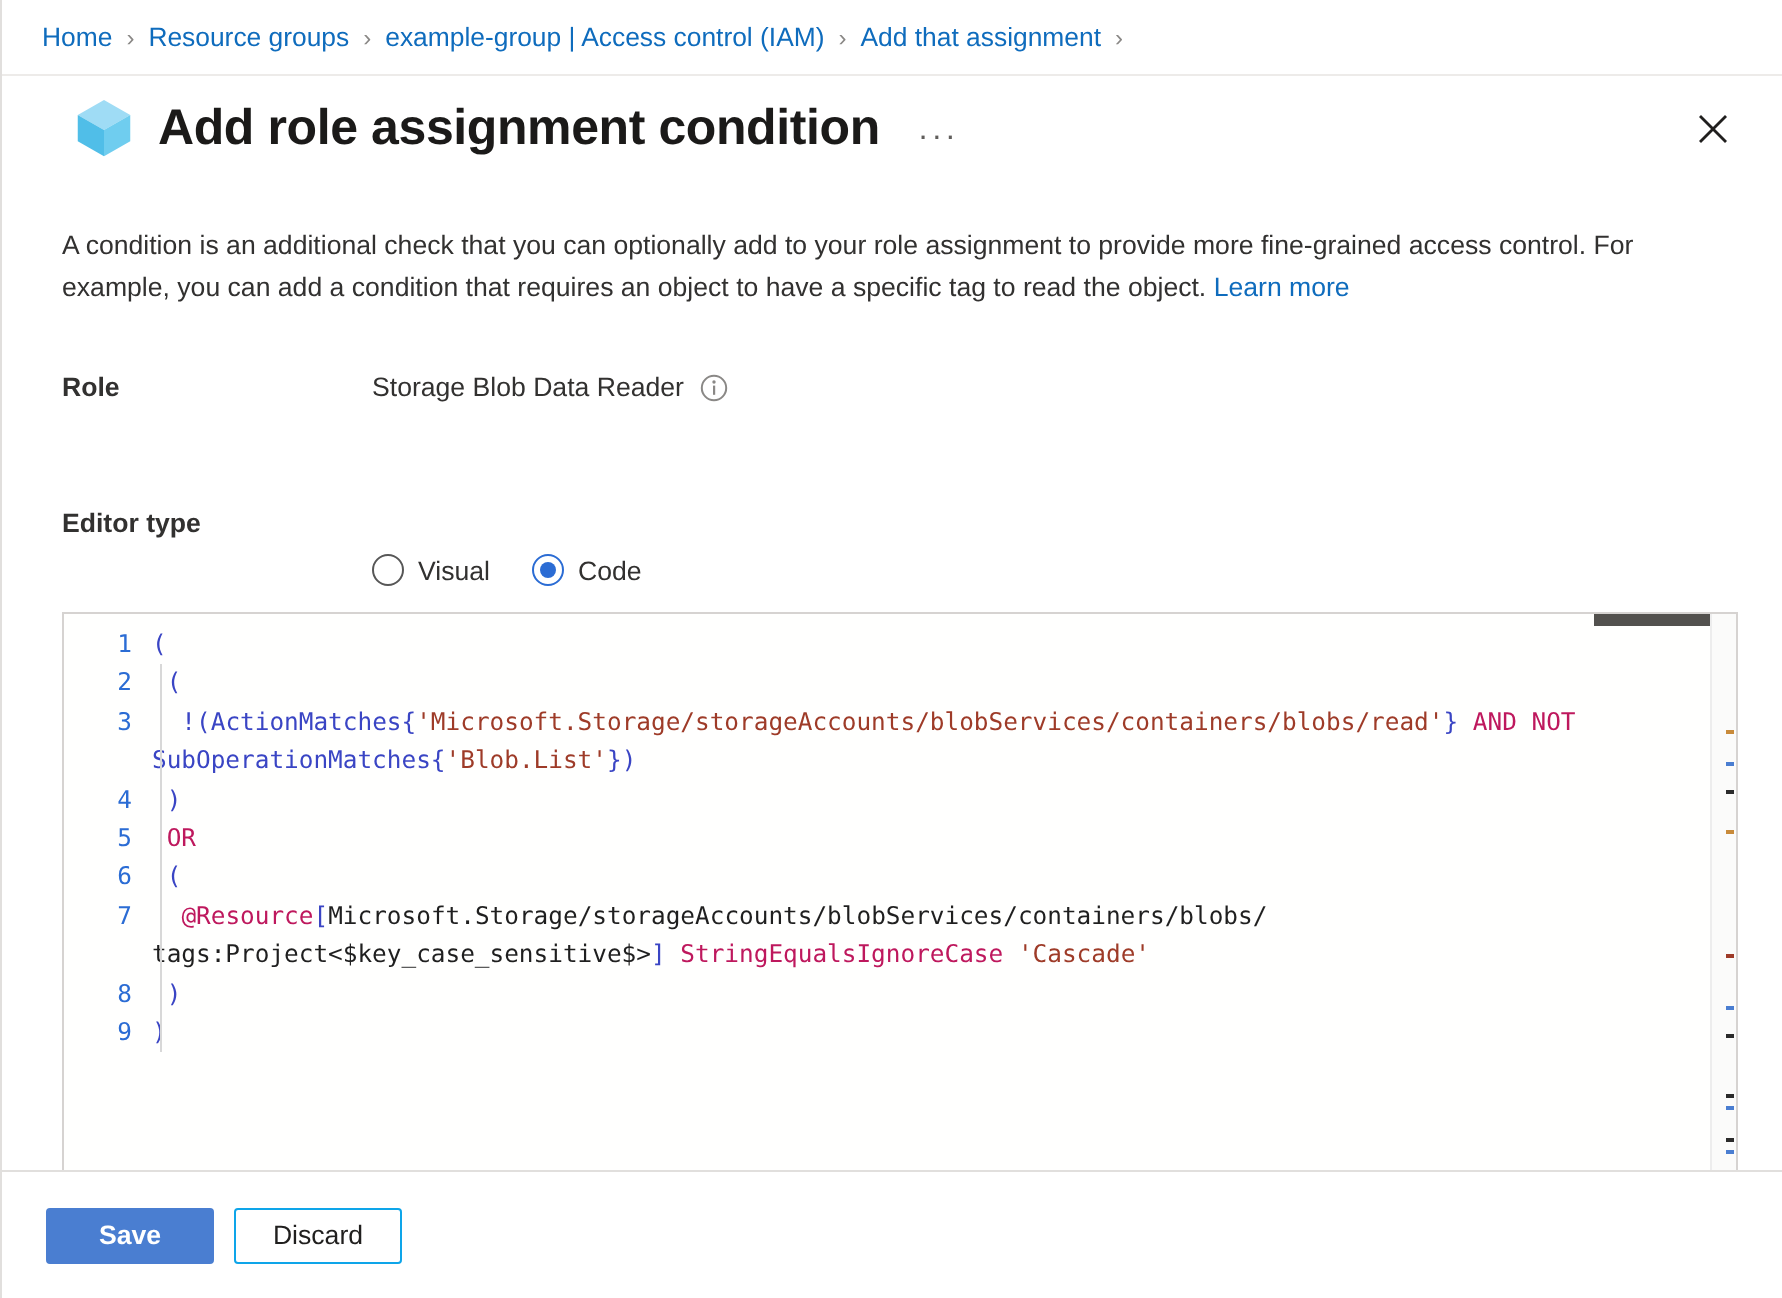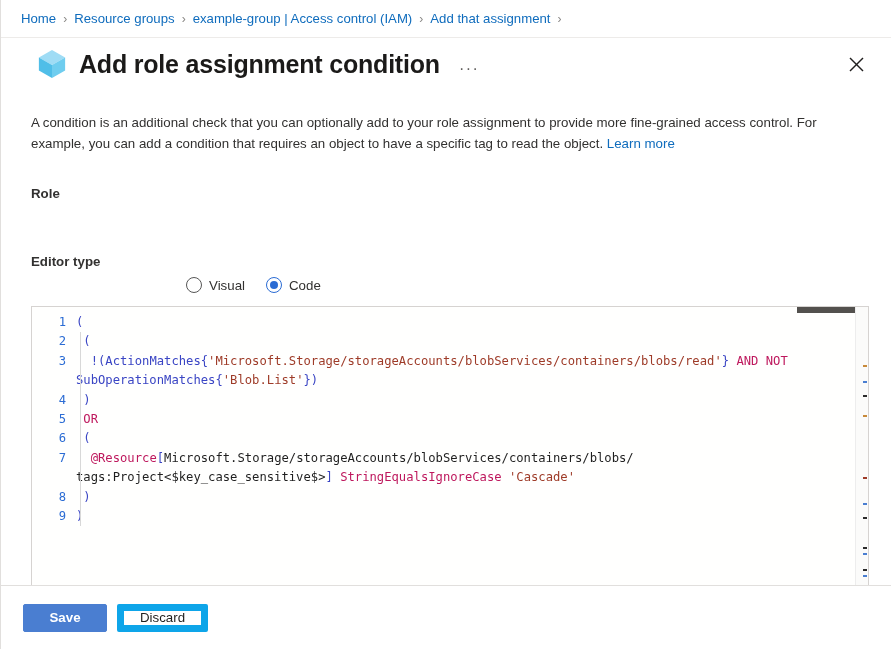--- a/index.html
+++ b/index.html
@@ -293,21 +293,21 @@
   }
   .btn-primary {
     background: #4a7ed1;
     color: #ffffff;
     border: 1px solid #4a7ed1;
     font-weight: 600;
   }
   .btn-secondary {
     background: #ffffff;
     color: #201f1e;
-    border: 7px solid #0ea5e9;
+    border: 1px solid #0ea5e9;
   }
 </style>
 </head>
 <body>
 
 <div class="blade">
 
   <div class="breadcrumb-bar">
     <span class="crumb">Home</span>
     <span class="crumb-sep">›</span>
@@ -334,20 +334,30 @@
       </svg>
     </span>
   </div>
 
   <div class="content">
 
     <p class="description"><span>A condition is an additional check that you can optionally add to your role assignment to provide more fine-grained access control. For example, you can add a condition that requires an object to have a specific tag to read the object. </span><span class="learn-more">Learn more</span></p>
 
     <div class="field-row">
       <span class="field-label">Role</span>
+      <span class="field-value">
+        <span>Storage Blob Data Reader</span>
+        <span class="info-icon">
+          <svg width="14" height="14" viewBox="0 0 14 14">
+            <circle cx="7" cy="7" r="6.1" fill="none" stroke="#8a8886" stroke-width="1"></circle>
+            <circle cx="7" cy="4" r="0.85" fill="#8a8886"></circle>
+            <rect x="6.5" y="5.8" width="1.1" height="4.6" fill="#8a8886"></rect>
+          </svg>
+        </span>
+      </span>
     </div>
 
     <div class="editor-type-row">
       <span class="field-label">Editor type</span>
       <div class="radio-group">
         <label class="radio-opt">
           <span class="radio-circle">
               <span class="radio-dot"></span>
             </span>
           <span class="radio-label">Visual</span>

